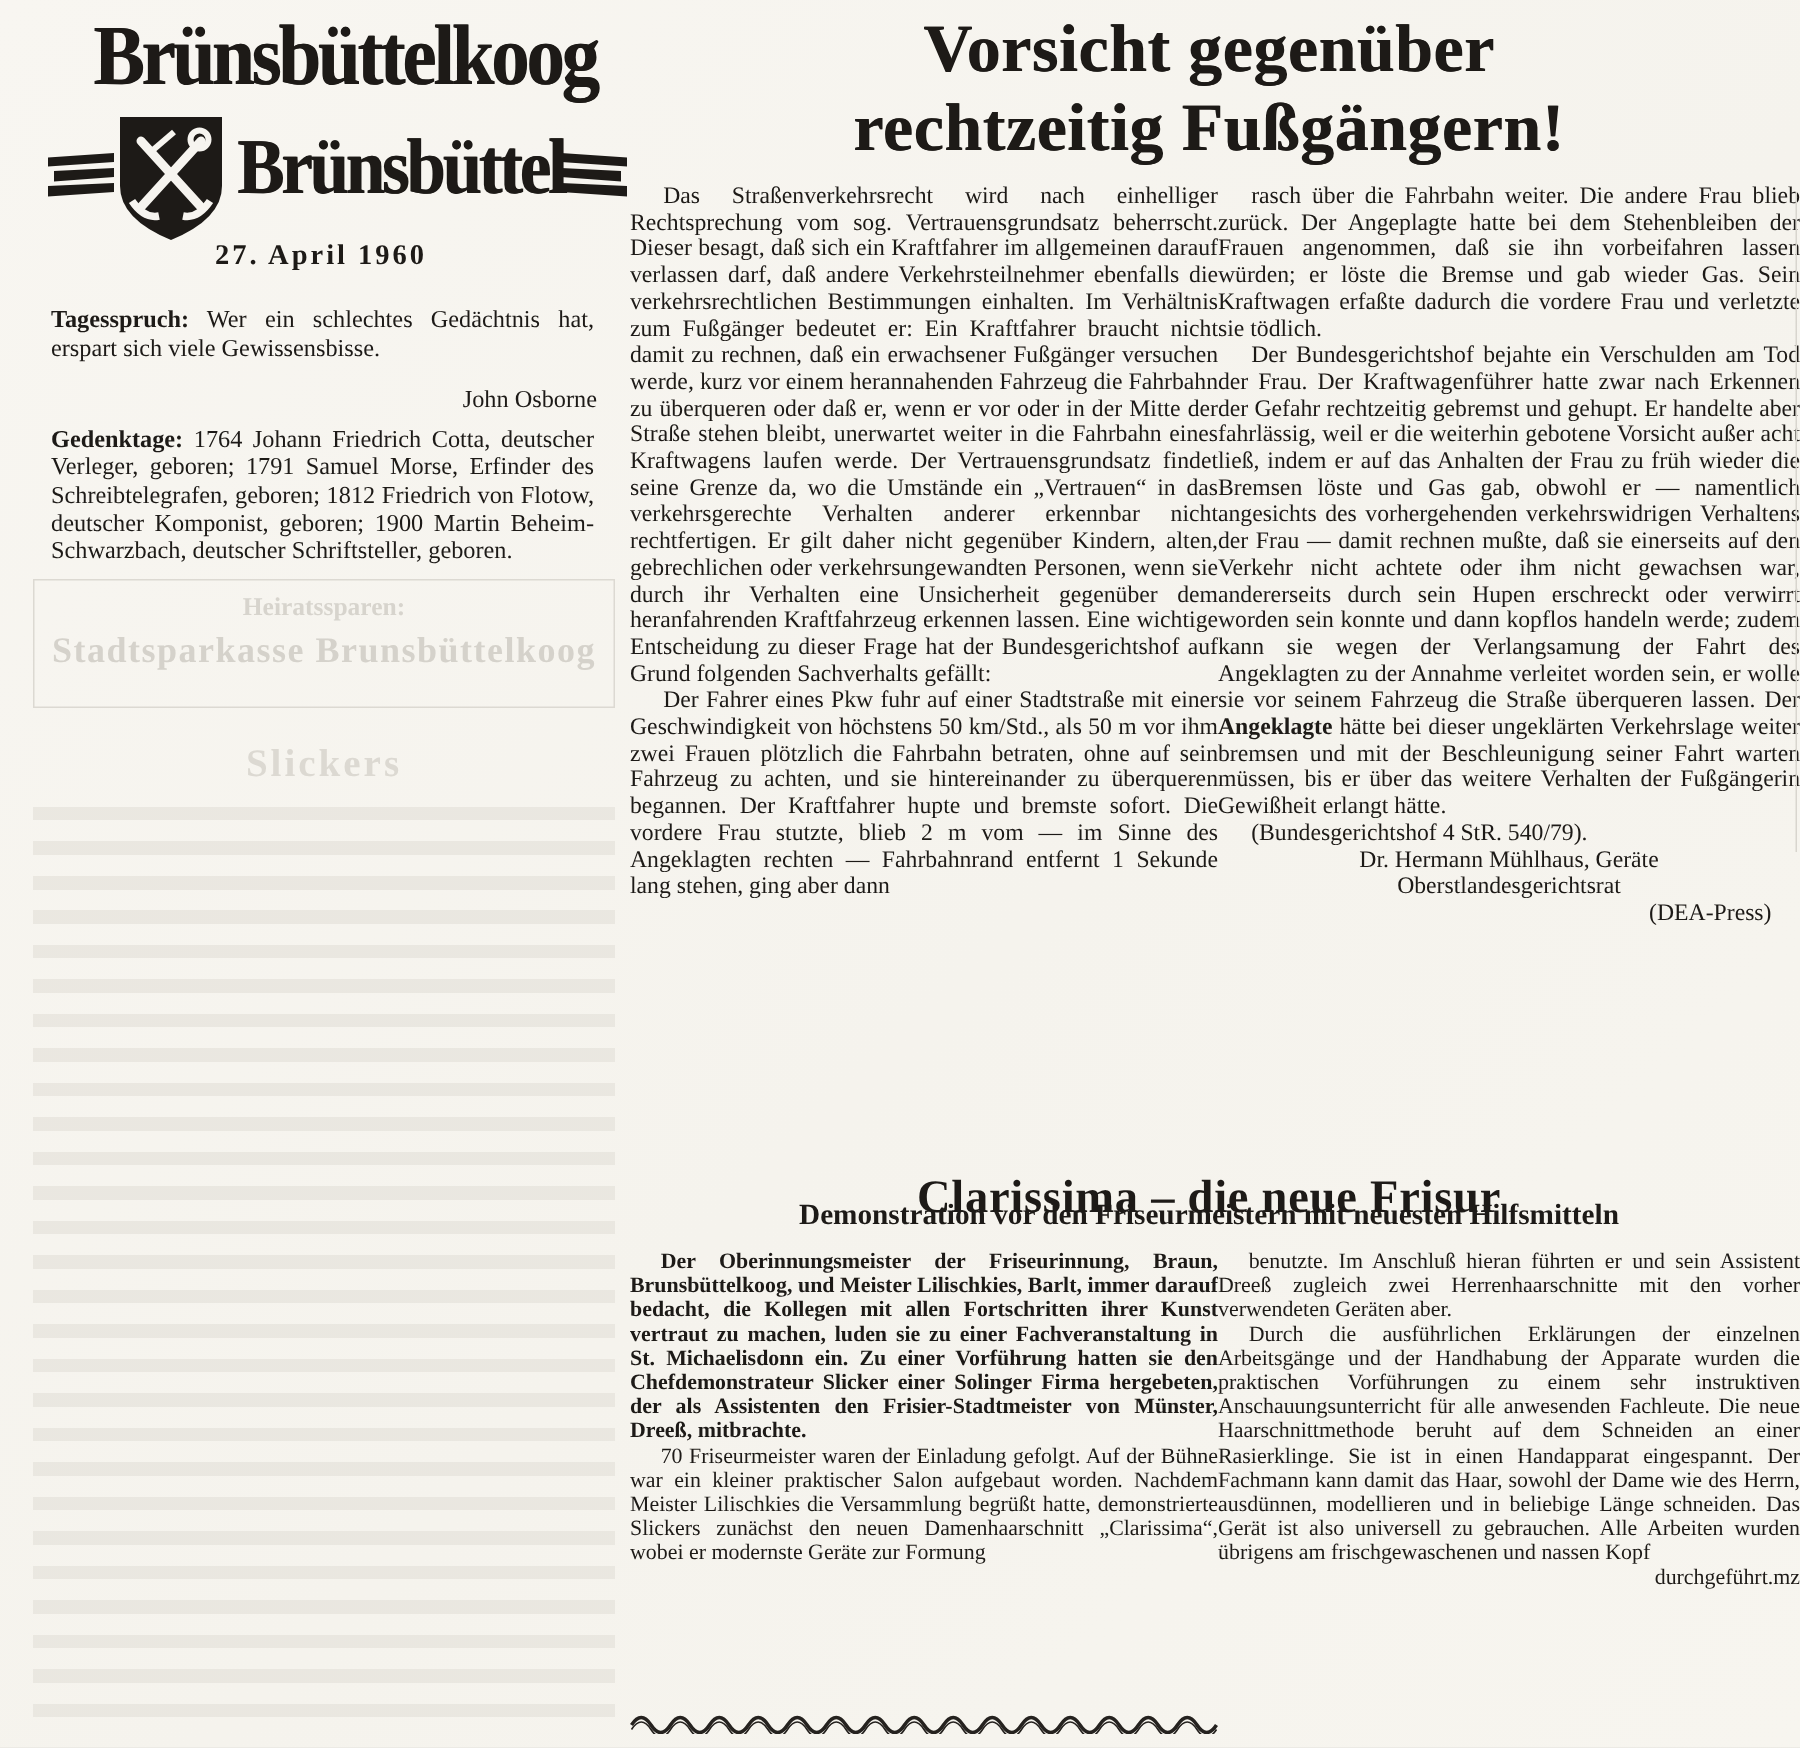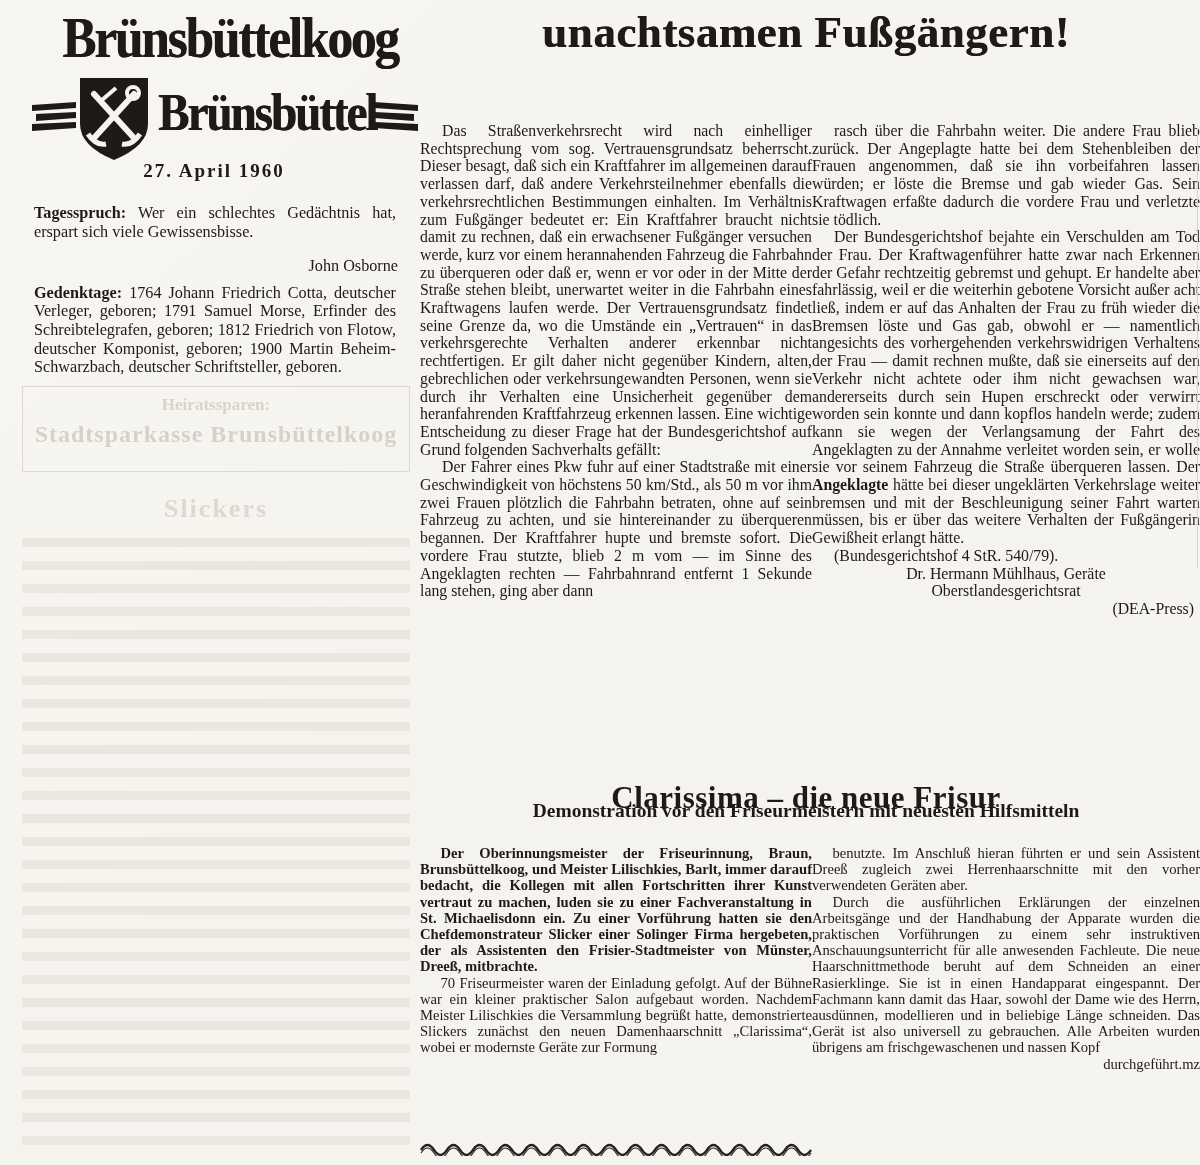--- a/index.html
+++ b/index.html
@@ -68,33 +68,33 @@
   .body-col{
     position:absolute;width:392px;
     font-size:15.8px;line-height:17.7px;text-align:justify;hyphens:auto;
     overflow:hidden;
   }
   .body-col p{margin:0;text-indent:1.4em;}
   .a1c1{left:420px;top:122px;height:636px;}
   .a1c2{left:812px;top:122px;width:388px;height:640px;}
   .case-ref{margin-top:3px;text-indent:1em;}
   .sig-center{text-align:center;text-indent:0 !important;}
-  .sig-right{text-align:right;text-indent:0 !important;margin-top:5px;padding-right:6px;}
+  .sig-right{text-align:right;text-indent:0 !important;margin-top:5px;padding-right:19px;}
   
   .a2-headline{
     position:absolute;left:420px;top:780px;width:772px;text-align:center;
     font-size:31px;font-weight:bold;letter-spacing:0.5px;
   }
   .a2-subhead{
     position:absolute;left:420px;top:800px;width:772px;text-align:center;
     font-size:19.5px;font-weight:bold;
   }
   .a2col{
     position:absolute;top:833px;width:392px;
-    font-size:14.6px;line-height:16.2px;text-align:justify;hyphens:auto;margin-top:12px;
+    font-size:14.6px;line-height:16.2px;text-align:justify;hyphens:auto;
   }
   .a2c1{left:420px;height:300px;overflow:hidden;}
   .a2c2{left:812px;width:388px;height:332px;}
   .a2col p{margin:0;text-indent:1.4em;}
   .lead-bold{font-weight:bold;}
   .sig-line{display:flex;justify-content:flex-end;}
   .wave-ornament{position:absolute;left:420px;top:1138px;width:392px;height:18px;}
   
   .edge-line{position:absolute;right:2px;top:128px;width:1px;height:440px;background:#d8d5ce;}
 </style>
@@ -142,21 +142,22 @@
   <div class="ghost">
     <div class="ghost-box">
       <div class="g1">Heiratssparen:</div>
       <div class="g2">Stadtsparkasse Brunsbüttelkoog</div>
     </div>
     <div class="ghost-headline">Slickers</div>
     <div class="ghost-lines"></div>
   </div>
 
   <div class="a1-headline">
-    <div>unachtsamen Fußgängern!</div>
+    <div>Vorsicht gegenüber</div>
+    <div>rechtzeitig Fußgängern!</div>
   </div>
 
   <div class="body-col a1c1">
     <p>Das Straßenverkehrsrecht wird nach einhelliger Rechtsprechung vom sog. Vertrauensgrundsatz beherrscht. Dieser besagt, daß sich ein Kraftfahrer im allgemeinen darauf verlassen darf, daß andere Verkehrsteilnehmer ebenfalls die verkehrsrechtlichen Bestimmungen einhalten. Im Verhältnis zum Fußgänger bedeutet er: Ein Kraftfahrer braucht nicht damit zu rechnen, daß ein erwachsener Fußgänger versuchen werde, kurz vor einem herannahenden Fahrzeug die Fahrbahn zu überqueren oder daß er, wenn er vor oder in der Mitte der Straße stehen bleibt, unerwartet weiter in die Fahrbahn eines Kraftwagens laufen werde. Der Vertrauensgrundsatz findet seine Grenze da, wo die Umstände ein „Vertrauen“ in das verkehrsgerechte Verhalten anderer erkennbar nicht rechtfertigen. Er gilt daher nicht gegenüber Kindern, alten, gebrechlichen oder verkehrsungewandten Personen, wenn sie durch ihr Verhalten eine Unsicherheit gegenüber dem heranfahrenden Kraftfahrzeug erkennen lassen. Eine wichtige Entscheidung zu dieser Frage hat der Bundesgerichtshof auf Grund folgenden Sachverhalts gefällt:</p>
     <p>Der Fahrer eines Pkw fuhr auf einer Stadtstraße mit einer Geschwindigkeit von höchstens 50 km/Std., als 50 m vor ihm zwei Frauen plötzlich die Fahrbahn betraten, ohne auf sein Fahrzeug zu achten, und sie hintereinander zu überqueren begannen. Der Kraftfahrer hupte und bremste sofort. Die vordere Frau stutzte, blieb 2 m vom — im Sinne des Angeklagten rechten — Fahrbahnrand entfernt 1 Sekunde lang stehen, ging aber dann</p>
   </div>
 
   <div class="body-col a1c2">
     <p>rasch über die Fahrbahn weiter. Die andere Frau blieb zurück. Der Angeplagte hatte bei dem Stehenbleiben der Frauen angenommen, daß sie ihn vorbeifahren lassen würden; er löste die Bremse und gab wieder Gas. Sein Kraftwagen erfaßte dadurch die vordere Frau und verletzte sie tödlich.</p>
     <p><span>Der Bundesgerichtshof bejahte ein Verschulden am Tod der Frau. Der Kraftwagenführer hatte zwar nach Erkennen der Gefahr rechtzeitig gebremst und gehupt. Er handelte aber fahrlässig, weil er die weiterhin gebotene Vorsicht außer acht ließ, indem er auf das Anhalten der Frau zu früh wieder die Bremsen löste und Gas gab, obwohl er — namentlich angesichts des vorhergehenden verkehrswidrigen Verhaltens der Frau — damit rechnen mußte, daß sie einerseits auf den Verkehr nicht achtete oder ihm nicht gewachsen war, andererseits durch sein Hupen erschreckt oder verwirrt worden sein konnte und dann kopflos handeln werde; zudem kann sie wegen der Verlangsamung der Fahrt des Angeklagten zu der Annahme verleitet worden sein, er wolle sie vor seinem Fahrzeug die Straße überqueren lassen. Der </span><b>Angeklagte</b><span> hätte bei dieser ungeklärten Verkehrslage weiter bremsen und mit der Beschleunigung seiner Fahrt warten müssen, bis er über das weitere Verhalten der Fußgängerin Gewißheit erlangt hätte.</span></p>

